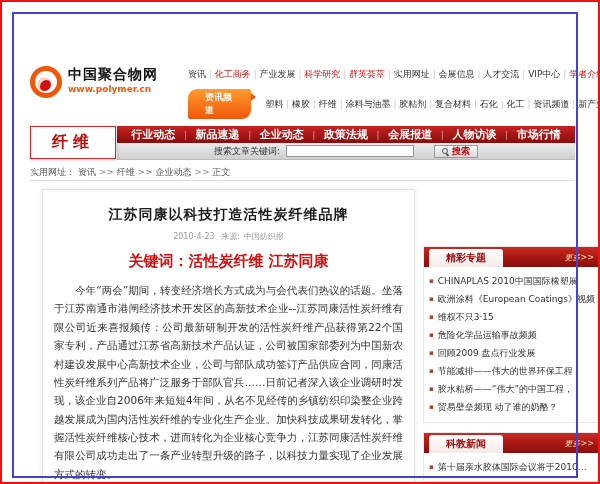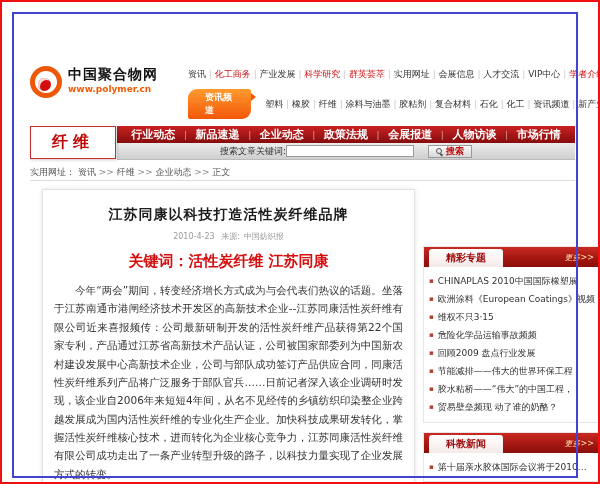--- a/index.html
+++ b/index.html
@@ -46,21 +46,21 @@
     border:1px solid #cf2b2b; z-index:2; display:flex; align-items:center; justify-content:center;
     font-size:16px; font-weight:bold; color:#c00909; letter-spacing:5px;
     box-shadow:1px 1px 3px rgba(0,0,0,.2); cursor:pointer; }
   .channel-bar { position:absolute; left:87px; right:0; top:0; height:17px;
     background:linear-gradient(180deg,#c92222,#860c0c); display:flex; align-items:center;
     justify-content:space-around; padding:0 10px; }
   .channel-bar .item { color:#fff; font-size:11px; font-weight:bold; cursor:pointer; white-space:nowrap; }
   .channel-bar .sep { color:rgba(255,255,255,.55); font-size:9px; }
   .search-bar { position:absolute; left:87px; right:0; top:17px; height:17px;
     background:linear-gradient(180deg,#ececec,#cfcfcf); border-bottom:1px solid #bbb;
-    display:flex; align-items:center; justify-content:center; }
+    display:flex; align-items:center; justify-content:center; gap:6px; }
   .search-label { font-size:9px; color:#333; }
   .search-input { width:128px; height:12px; border:1px solid #9a9a9a; background:#fff; font-size:9px; padding:0 2px; }
   .search-btn { height:13px; display:flex; align-items:center; gap:3px; padding:0 7px; margin-left:14px;
     background:linear-gradient(180deg,#fafafa,#d8d8d8); border:1px solid #9a9a9a;
     font-size:9px; color:#c00909; font-weight:bold; cursor:pointer; }
   .lens { position:relative; width:7px; height:7px; flex-shrink:0; }
   .lens::before { content:""; position:absolute; left:0; top:0; width:4px; height:4px;
     border:1.5px solid #555; border-radius:50%; }
   .lens::after { content:""; position:absolute; left:5px; top:5px; width:3px; height:1.5px;
     background:#555; transform:rotate(45deg); transform-origin:0 0; }

